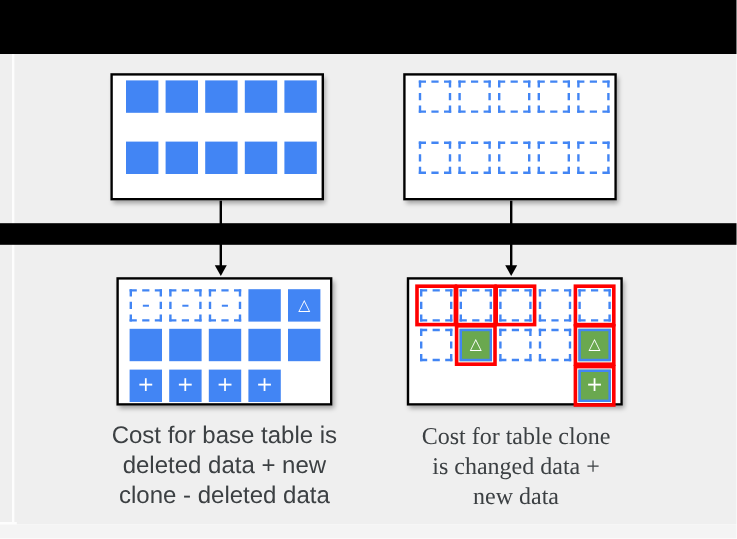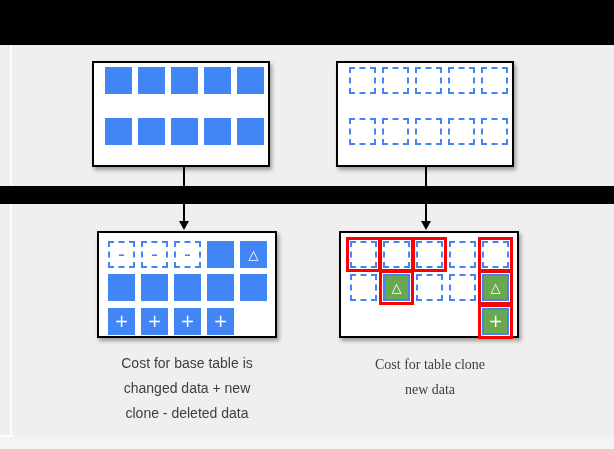--- a/index.html
+++ b/index.html
@@ -40,21 +40,21 @@
   .sym-delta{color:#fff;font-size:13px;}
 
   .arrow-line{position:absolute;width:2px;background:#000;}
   #arrow-left-line{left:183px;top:167px;height:55px;}
   #arrow-right-line{left:425px;top:167px;height:55px;}
   .arrow-head{position:absolute;width:0;height:0;border-left:5px solid transparent;
               border-right:5px solid transparent;border-top:9px solid #000;}
   #arrow-left-head{left:179px;top:221px;}
   #arrow-right-head{left:421px;top:221px;}
 
-  .caption{position:absolute;width:200px;text-align:center;font-size:14px;line-height:25px;
+  .caption{position:absolute;width:200px;text-align:center;font-size:20px;line-height:25px;
            color:var(--text);}
   #caption-base{left:87px;top:351px;}
   #caption-clone{left:330px;top:352px;font-family:Liberation Serif, serif;}
 </style>
 </head>
 <body>
 
 <div class="stage" style="--blue: #4285F4; --green: #6AA84F; --red: #FF0000; --bar: #000000; --panel: #EFEFEF; --text: #3C4043;">
 
   <div class="panel"></div>
@@ -149,22 +149,23 @@
       <div class="sq empty"></div>
       <div class="sq empty"></div>
       <div class="sq empty"></div>
       <div class="sq green red">
         <span class="sym sym-plus">+</span>
       </div>
     </div>
 
   <div class="caption" id="caption-base">
       <div>Cost for base table is</div>
-      <div>changed data + new</div>
+      <div>deleted data + new</div>
       <div>clone - deleted data</div>
     </div>
 
   <div class="caption" id="caption-clone">
       <div>Cost for table clone</div>
+      <div>is changed data +</div>
       <div>new data</div>
     </div>
 
 </div>
 
 </body></html>

